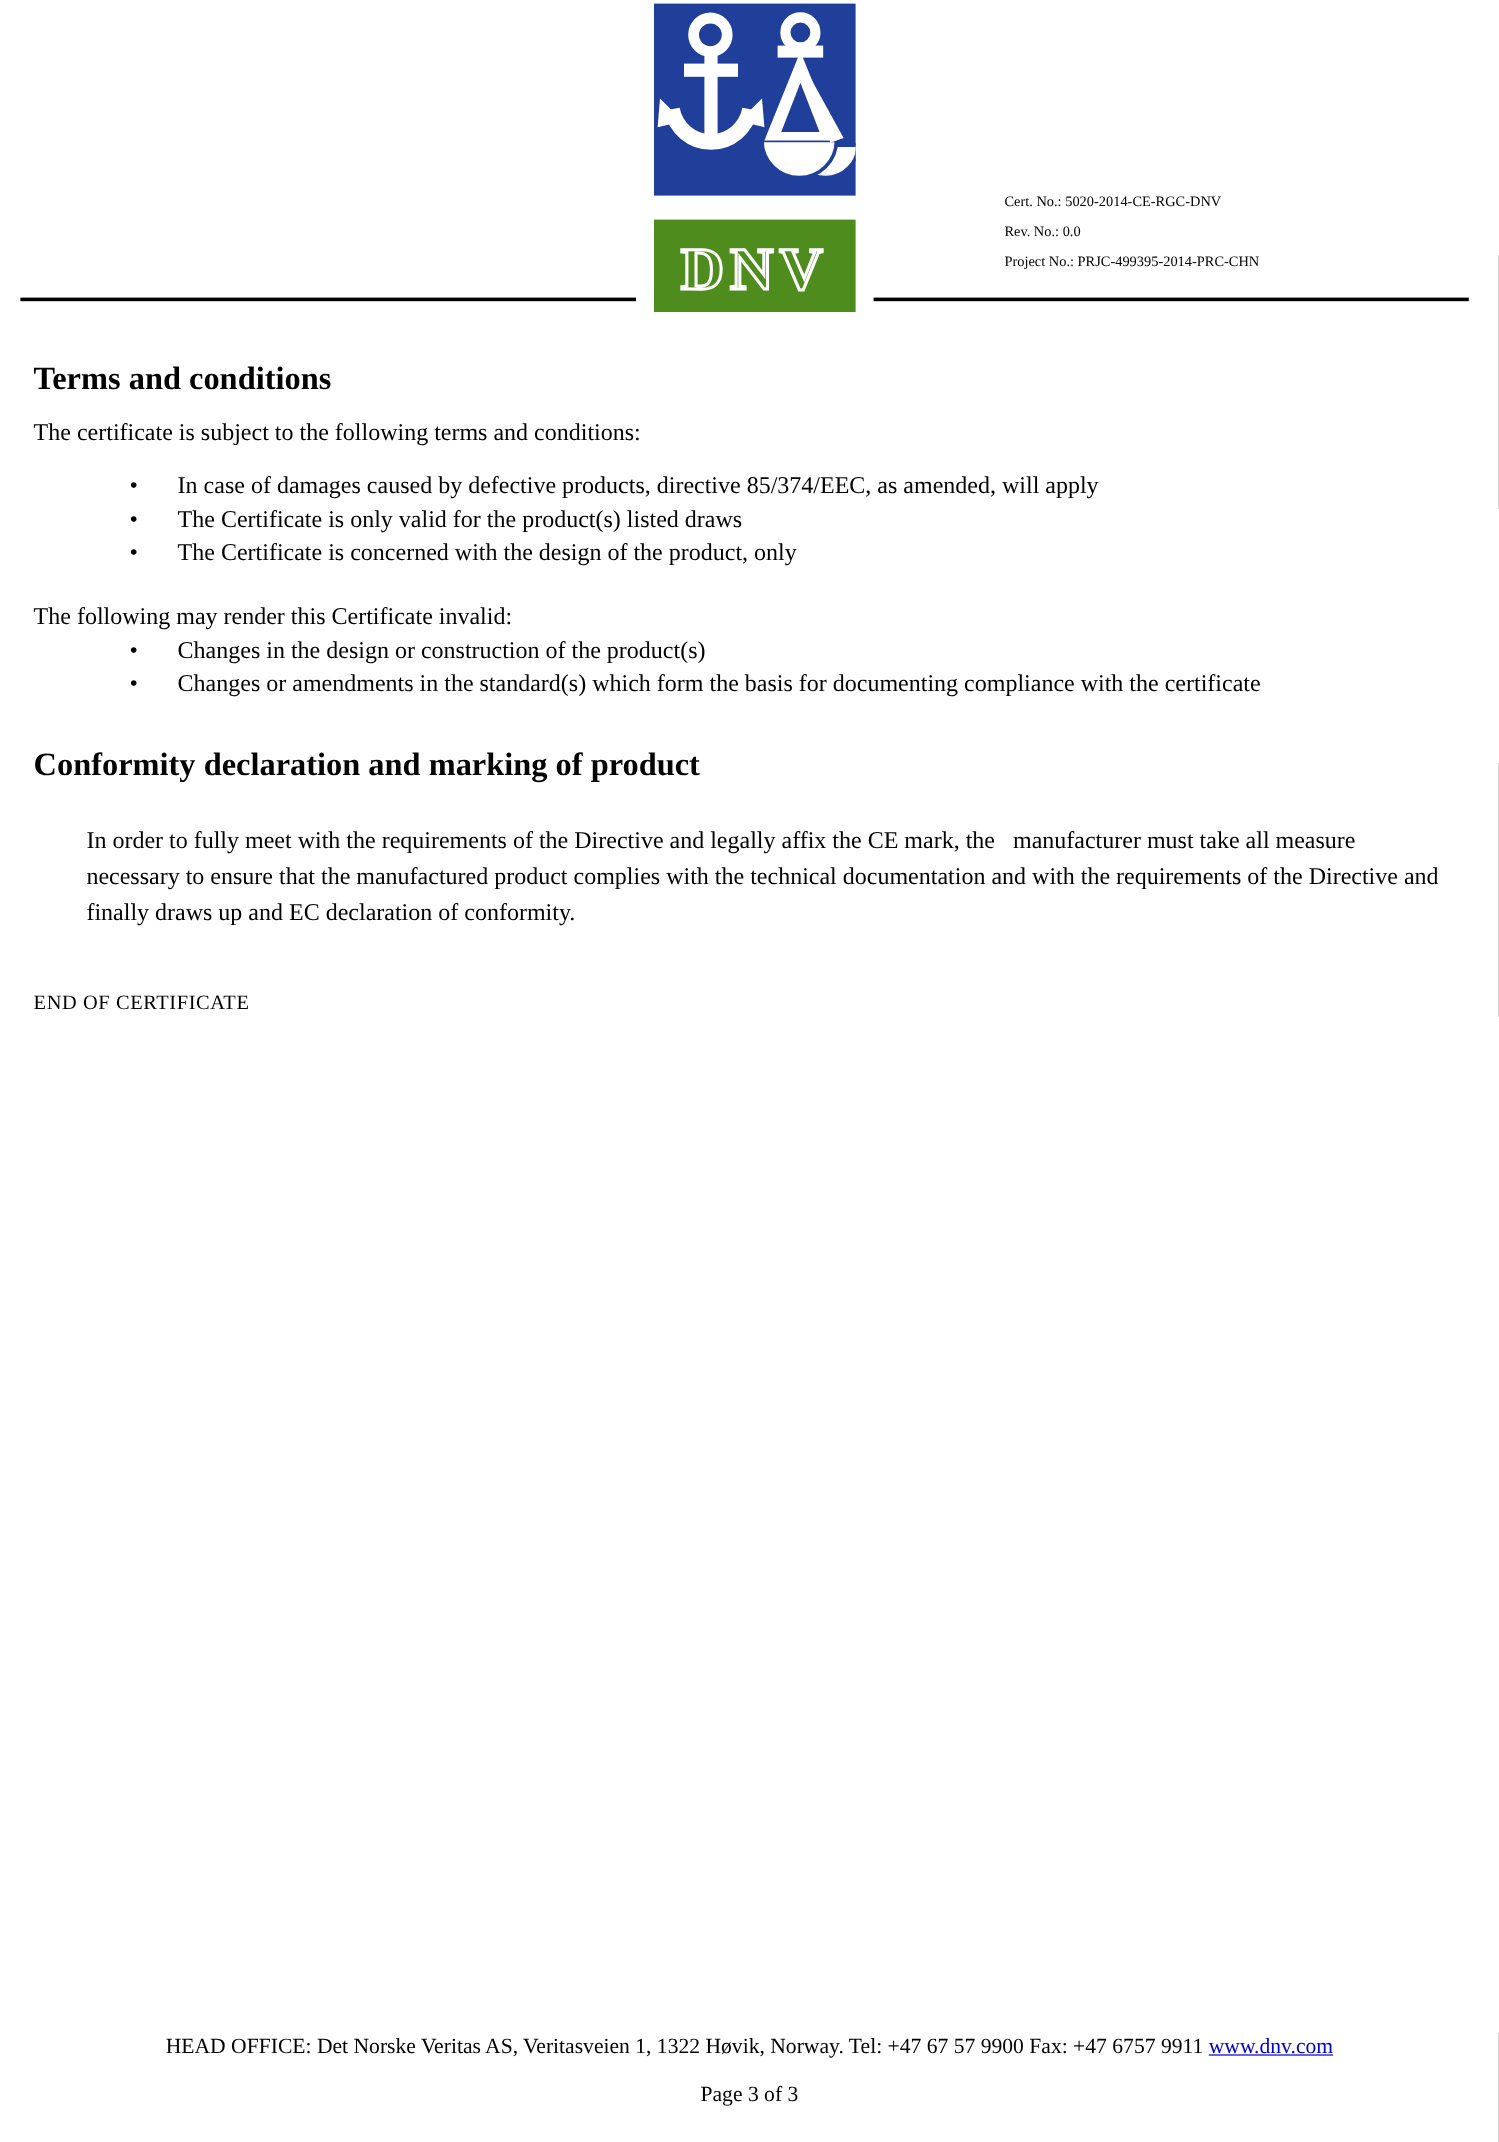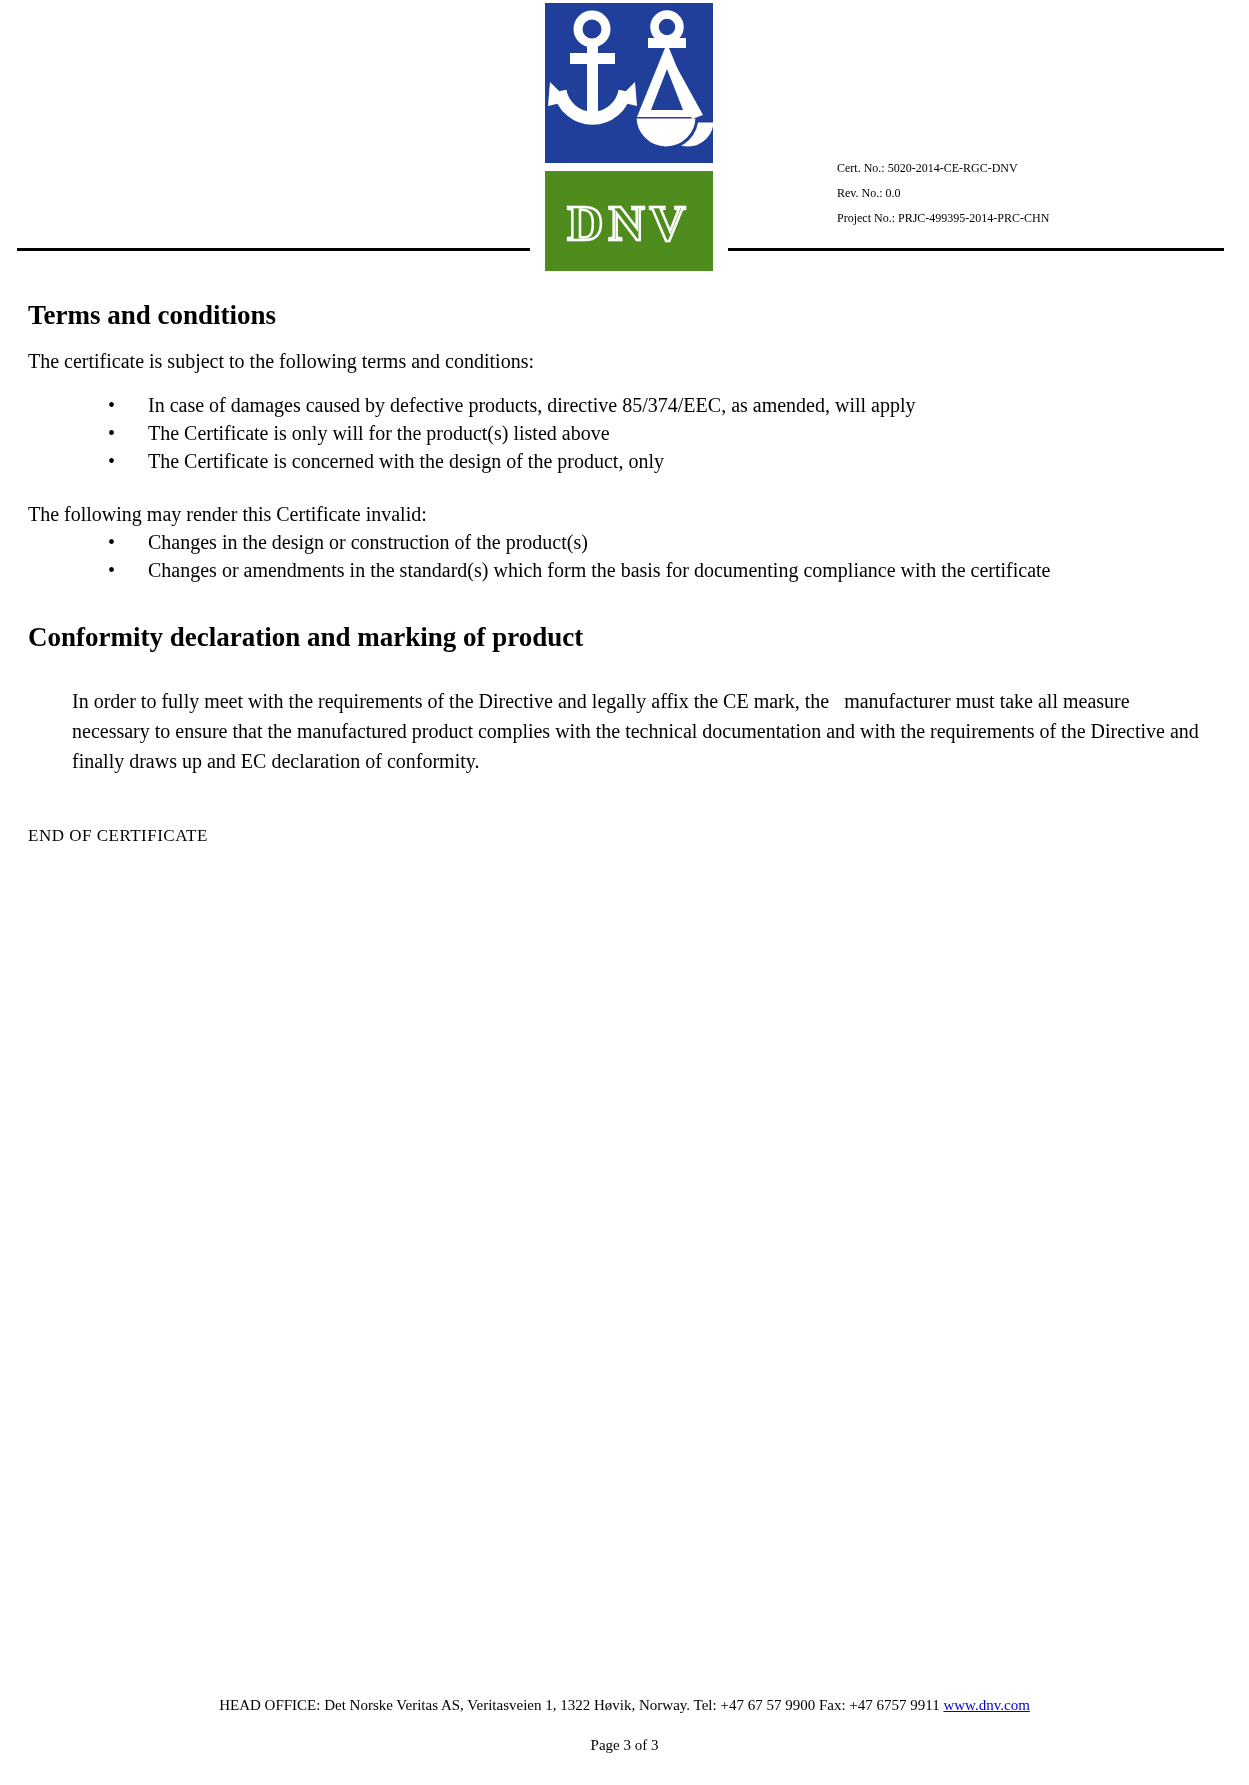--- a/index.html
+++ b/index.html
@@ -15,21 +15,21 @@
     width:1249px;height:1785px;
     background:#ffffff;
     font-family:"Liberation Serif","DejaVu Serif",serif;
     color:#000;
     overflow:hidden;
   }
 
   
   .logo{position:absolute;left:545px;top:3px;width:168px;}
   .logo-blue{width:168px;height:160px;background:var(--logo-blue);}
-  .logo-green{width:168px;height:100px;margin-top:8px;background:var(--logo-green);
+  .logo-green{width:168px;height:77px;margin-top:20px;background:var(--logo-green);
               display:flex;align-items:center;justify-content:center;}
   .f-w{fill:#fff;}
   .st-w{fill:none;stroke:#fff;}
   .f-blue{fill:var(--logo-blue);}
   .st-blue{stroke:var(--logo-blue);}
   .dnv-text{
     font-family:"Liberation Serif","DejaVu Serif",serif;
     font-weight:bold;
     letter-spacing:5px;
   }
@@ -56,21 +56,21 @@
   h2{margin-top:38px;}
   .conf-body{
     margin:34px 0 0 44px !important;
     width:1133px;
     line-height:30px;
     white-space:pre-wrap;
   }
   .end-line{margin-top:46px !important;font-size:17px;letter-spacing:0.5px;}
 
   
-  .footer{position:absolute;left:0;width:100%;text-align:center;font-size:15px;line-height:20px;}
+  .footer{position:absolute;left:0;width:100%;text-align:center;font-size:18px;line-height:20px;}
   .footer-office{top:1695px;}
   .footer-page{top:1735px;}
   .dnv-link{color:var(--link-blue);text-decoration:underline;cursor:pointer;}
 </style>
 </head>
 <body>
 
 <div class="page">
 
   <div class="logo">
@@ -112,21 +112,21 @@
 
   <div class="rule rule-left"></div>
   <div class="rule rule-right"></div>
 
   <main class="content">
     <h1>Terms and conditions</h1>
     <p>The certificate is subject to the following terms and conditions:</p>
 
     <ul>
       <li>In case of damages caused by defective products, directive 85/374/EEC, as amended, will apply</li>
-      <li>The Certificate is only will for the product(s) listed above</li>
+      <li>The Certificate is only valid for the product(s) listed draws</li>
       <li>The Certificate is concerned with the design of the product, only</li>
     </ul>
 
     <p class="invalid-intro">The following may render this Certificate invalid:</p>
 
     <ul class="invalid-list">
       <li>Changes in the design or construction of the product(s)</li>
       <li>Changes or amendments in the standard(s) which form the basis for documenting compliance with the certificate</li>
     </ul>
 

